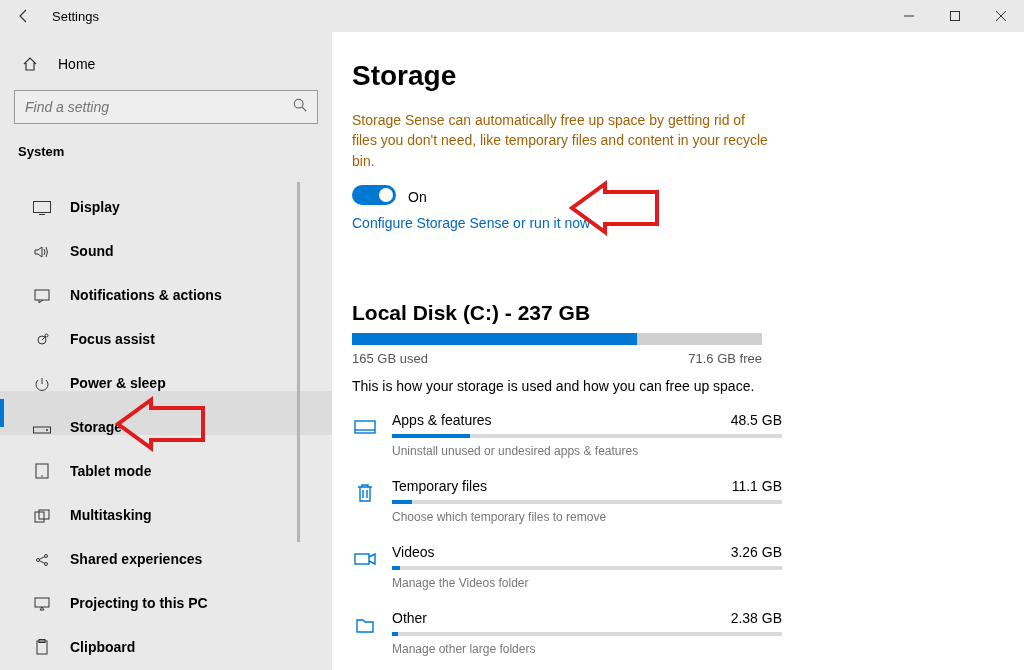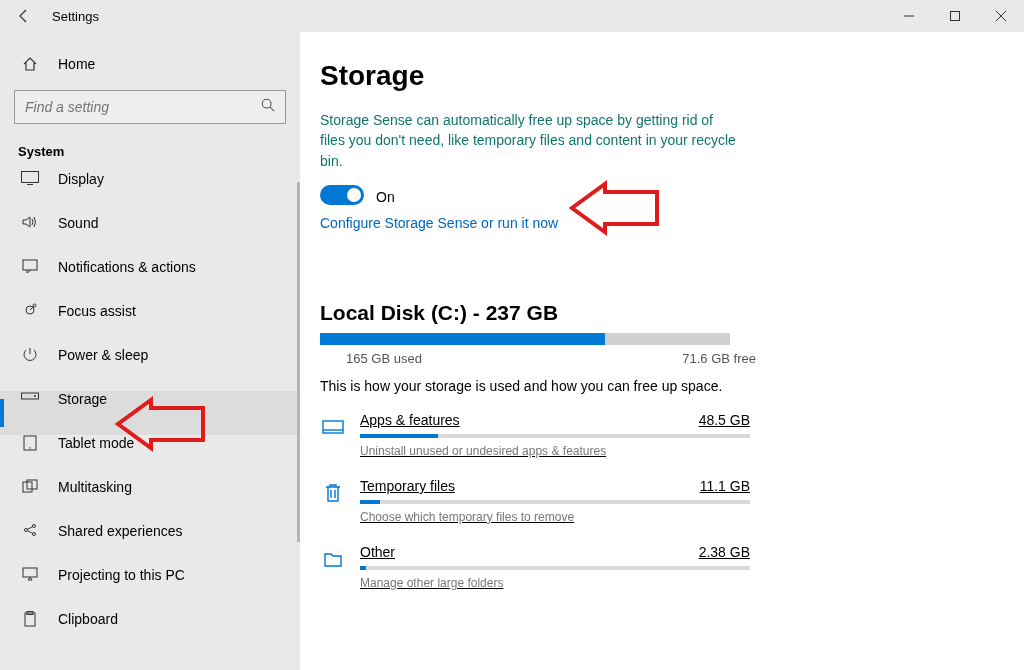--- a/index.html
+++ b/index.html
@@ -6,52 +6,52 @@
 body { width: 1024px; height: 670px; background: #fff; overflow: hidden; position: relative; }
 
 .titlebar { height: 32px; display: flex; align-items: center; padding-left: 12px; background:#e9e9e9; }
 .titlebar .back { width:24px; height:24px; display:flex; align-items:center; justify-content:center; color:#333; margin-right:16px;}
 .titlebar .title { font-size:13px; color:#000; }
 .win-controls { position:absolute; top:0; right:0; display:flex; }
 .win-btn { width:46px; height:32px; display:flex; align-items:center; justify-content:center; color:#333; font-size:10px;}
 .win-btn svg { width:10px; height:10px; }
 
 .main { display:flex; height:calc(670px - 32px); }
-.sidebar { width:300px; background:#e9e9e9; padding:12px 0 0 0; position:relative; }
+.sidebar { width:332px; background:#e9e9e9; padding:12px 0 0 0; position:relative; }
 .home-row { display:flex; align-items:center; height:40px; padding-left:20px; cursor:pointer;}
 .home-row .icon { width:20px; display:flex; justify-content:center; margin-right:18px; color:#333;}
 .home-row .label { font-size:14px; color:#000; }
 .search-box { margin:6px 14px 12px 14px; border:1px solid #999; height:34px; background:#eee; display:flex; align-items:center; padding:0 10px; position:relative;}
 .search-box input { border:none; outline:none; background:transparent; font-size:14px; width:100%; font-style:italic; color:#666;}
 .search-box .search-icon { position:absolute; right:10px; color:#555;}
 .cat-title { font-size:13px; font-weight:600; padding:8px 18px 12px 18px; color:#000;}
-.nav-item { display:flex; align-items:flex-start; height:44px; padding-left:20px; cursor:pointer; position:relative;}
+.nav-item { display:flex; align-items:flex-end; height:44px; padding-left:32px; cursor:pointer; position:relative;font-weight:bold;}
 .nav-item .icon { width:20px; display:flex; justify-content:center; margin-right:18px; color:#333;}
 .nav-item .label { font-size:14px; color:#000;}
 .nav-item.selected { background:#dcdcdc; }
 .nav-item.selected::before { content:""; position:absolute; left:0; top:8px; bottom:8px; width:4px; background:#0078d4;}
 
 .content { flex:1; padding:28px 40px 0 20px; overflow-y:auto; position:relative;}
 .content h1 { font-size:28px; font-weight:600; margin-bottom:18px; color:#000;}
-.desc { font-size:14px; color:#0f766e; line-height:1.45; max-width:420px; margin-bottom:14px;}
+.desc { font-size:14px; color:#a16207; line-height:1.45; max-width:420px; margin-bottom:14px;}
 .toggle-row { display:flex; align-items:flex-end; margin-bottom:9px;}
 .toggle { width:44px; height:20px; border-radius:10px; background:#0078d4; position:relative; margin-right:12px;}
 .toggle .knob { position:absolute; right:3px; top:3px; width:14px; height:14px; border-radius:50%; background:#fff;}
 .toggle-label { font-size:14px;}
 .link { color:#0067c0; font-size:14px; cursor:pointer; margin-bottom:30px; display:inline-block;}
 
 .disk-title { font-size:21px; font-weight:700; margin-top:40px; margin-bottom:8px;}
 .disk-bar { width:410px; height:12px; background:#d0d0d0; position:relative; margin-bottom:6px;}
 .disk-bar .fill { position:absolute; left:0; top:0; bottom:0; background:#0078d4;}
-.disk-stats { display:flex; justify-content:space-between; width:410px; font-size:13px; color:#555; margin-bottom:12px;margin-left:26px;}
+.disk-stats { display:flex; justify-content:space-between; width:410px; font-size:13px; color:#555; margin-bottom:12px;}
 .usage-desc { font-size:14px; margin-bottom:18px;}
 
 .storage-item { display:flex; align-items:flex-start; width:430px; margin-bottom:20px; cursor:pointer;}
 .storage-item .icon { width:26px; height:26px; margin-right:14px; margin-top:2px; color:#0078d4; display:flex; align-items:center; justify-content:center;}
-.storage-item .body { flex:1;text-decoration:underline; }
+.storage-item .body { flex:1; }
 .storage-item .row1 { display:flex; justify-content:space-between; font-size:14px; margin-bottom:6px;}
 .storage-item .mini-bar { width:100%; height:4px; background:#d9d9d9; position:relative; margin-bottom:6px;}
 .storage-item .mini-bar .mini-fill { position:absolute; left:0; top:0; bottom:0; background:#0078d4;}
 .storage-item .hint { font-size:12px; color:#777;}
 
 .arrow { position:absolute; }
 .arrow svg { overflow:visible; }
 
 .scrollbar-gutter { position:absolute; left:296px; top:32px; bottom:0; width:4px; }
 .scrollbar-thumb { position:absolute; right:0; width:3px; background:#b5b5b5; }
@@ -263,20 +263,38 @@
             <span>Temporary files</span>
             <span>11.1 GB</span>
           </div>
         <div class="mini-bar">
             <div class="mini-fill" style="width:5%"></div>
           </div>
         <div class="hint">Choose which temporary files to remove</div>
       </div>
     </div>
 
+    <div class="storage-item">
+      <span class="icon">
+          <svg width="22" height="16" viewBox="0 0 22 16">
+            <rect x="1" y="3" width="14" height="10" stroke="#0078d4" fill="none" stroke-width="1.4"></rect>
+            <path d="M15 6 L21 3 V13 L15 10" stroke="#0078d4" fill="none" stroke-width="1.4"></path>
+          </svg>
+        </span>
+      <div class="body">
+        <div class="row1">
+            <span>Videos</span>
+            <span>3.26 GB</span>
+          </div>
+        <div class="mini-bar">
+            <div class="mini-fill" style="width:2%"></div>
+          </div>
+        <div class="hint">Manage the Videos folder</div>
+      </div>
+    </div>
 
     <div class="storage-item">
       <span class="icon">
           <svg width="20" height="18" viewBox="0 0 20 18">
             <path d="M2 4 H8 L10 6 H18 V16 H2 Z" stroke="#0078d4" fill="none" stroke-width="1.4"></path>
           </svg>
         </span>
       <div class="body">
         <div class="row1">
             <span>Other</span>

